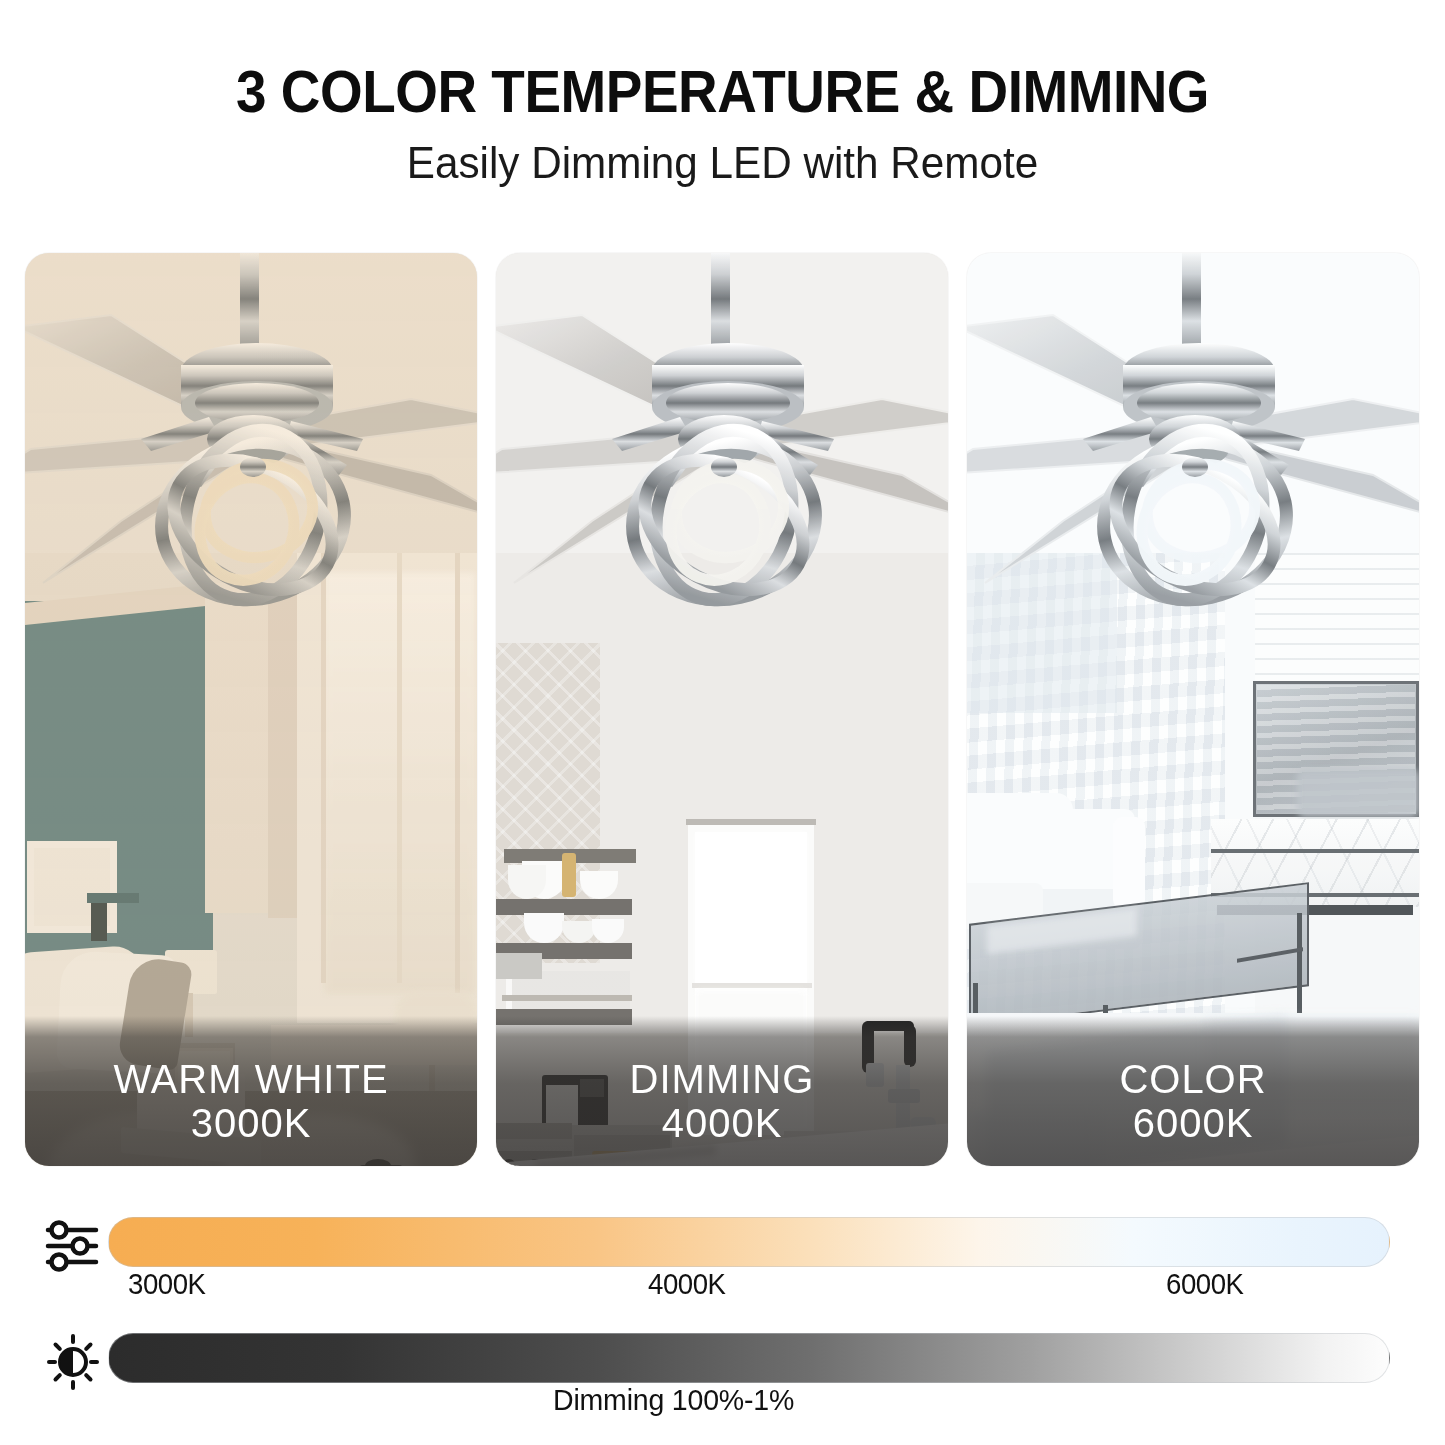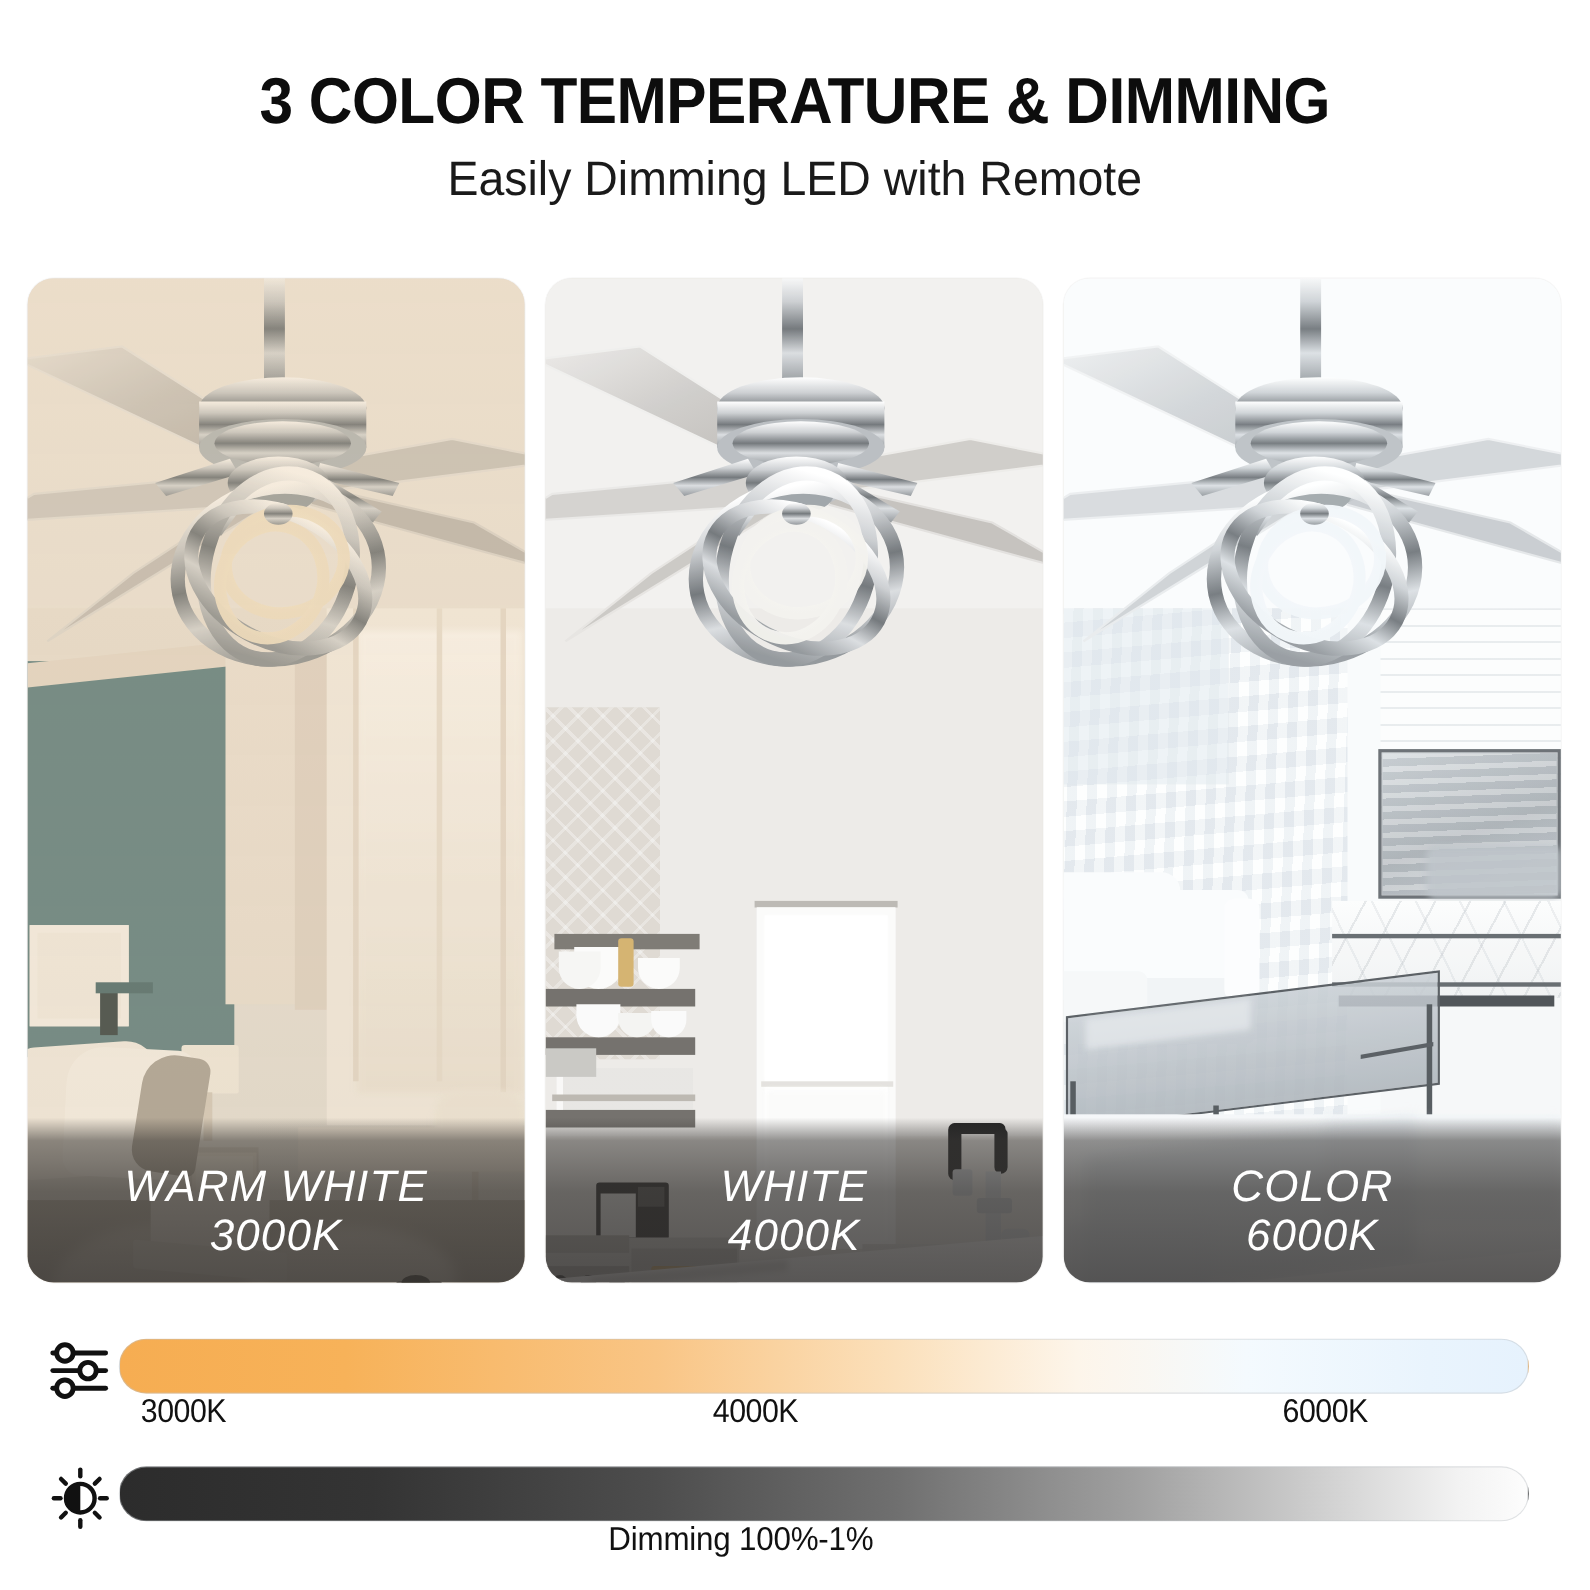--- a/index.html
+++ b/index.html
@@ -35,21 +35,21 @@
   .tint-warm{position:absolute;inset:0;background:linear-gradient(180deg,rgba(236,214,186,.40),rgba(205,186,162,.32));mix-blend-mode:multiply;}
   .tint-warm2{position:absolute;inset:0;background:rgba(255,236,205,.18);}
   .tint-nature{position:absolute;inset:0;background:rgba(250,250,252,.06);}
   .tint-white{position:absolute;inset:0;background:rgba(248,251,255,.10);}
 
   
   .caption{
     position:absolute;left:0;right:0;bottom:0;height:150px;
     background:linear-gradient(180deg,rgba(60,58,56,0) 0%,rgba(58,56,54,.55) 14%,rgba(52,50,48,.72) 45%,rgba(48,46,45,.80) 100%);
     display:flex;flex-direction:column;align-items:center;justify-content:flex-end;
-    padding-bottom:20px;box-sizing:border-box;font-style:italic;
+    padding-bottom:20px;box-sizing:border-box;
   }
   .cap-name{color:#fff;font-size:40px;font-weight:400;letter-spacing:1px;line-height:1.08;}
   .cap-k{color:#fff;font-size:40px;font-weight:400;letter-spacing:1px;line-height:1.12;}
 
   
   .fan{position:absolute;left:50%;top:0;width:520px;height:420px;margin-left:-260px;}
 
   
   .bars{position:absolute;left:0;top:1205px;width:1445px;height:240px;}
   .bar-row{position:absolute;left:0;width:1445px;height:58px;}
@@ -293,21 +293,21 @@
               <ellipse cx="256" cy="276" rx="46" ry="52" transform="rotate(22 256 276)"></ellipse>
             </g>
             <ellipse cx="262" cy="214" rx="13" ry="10" fill="url(#chrome2)"></ellipse>
           </svg>
         </div>
 
         <div class="tint-nature"></div>
       </div>
 
       <div class="caption">
-        <div class="cap-name">WHITE</div>
+        <div class="cap-name">DIMMING</div>
         <div class="cap-k">4000K</div>
       </div>
     </div>
 
     <div class="panel">
       <div class="scene">
         <div class="rect" style="left:0;top:0;width:452px;height:1166px;background:#f7f8f9;"></div>
 
         <div class="rect" style="left:0;top:0;width:452px;height:300px;background:#fbfcfd;"></div>
 

